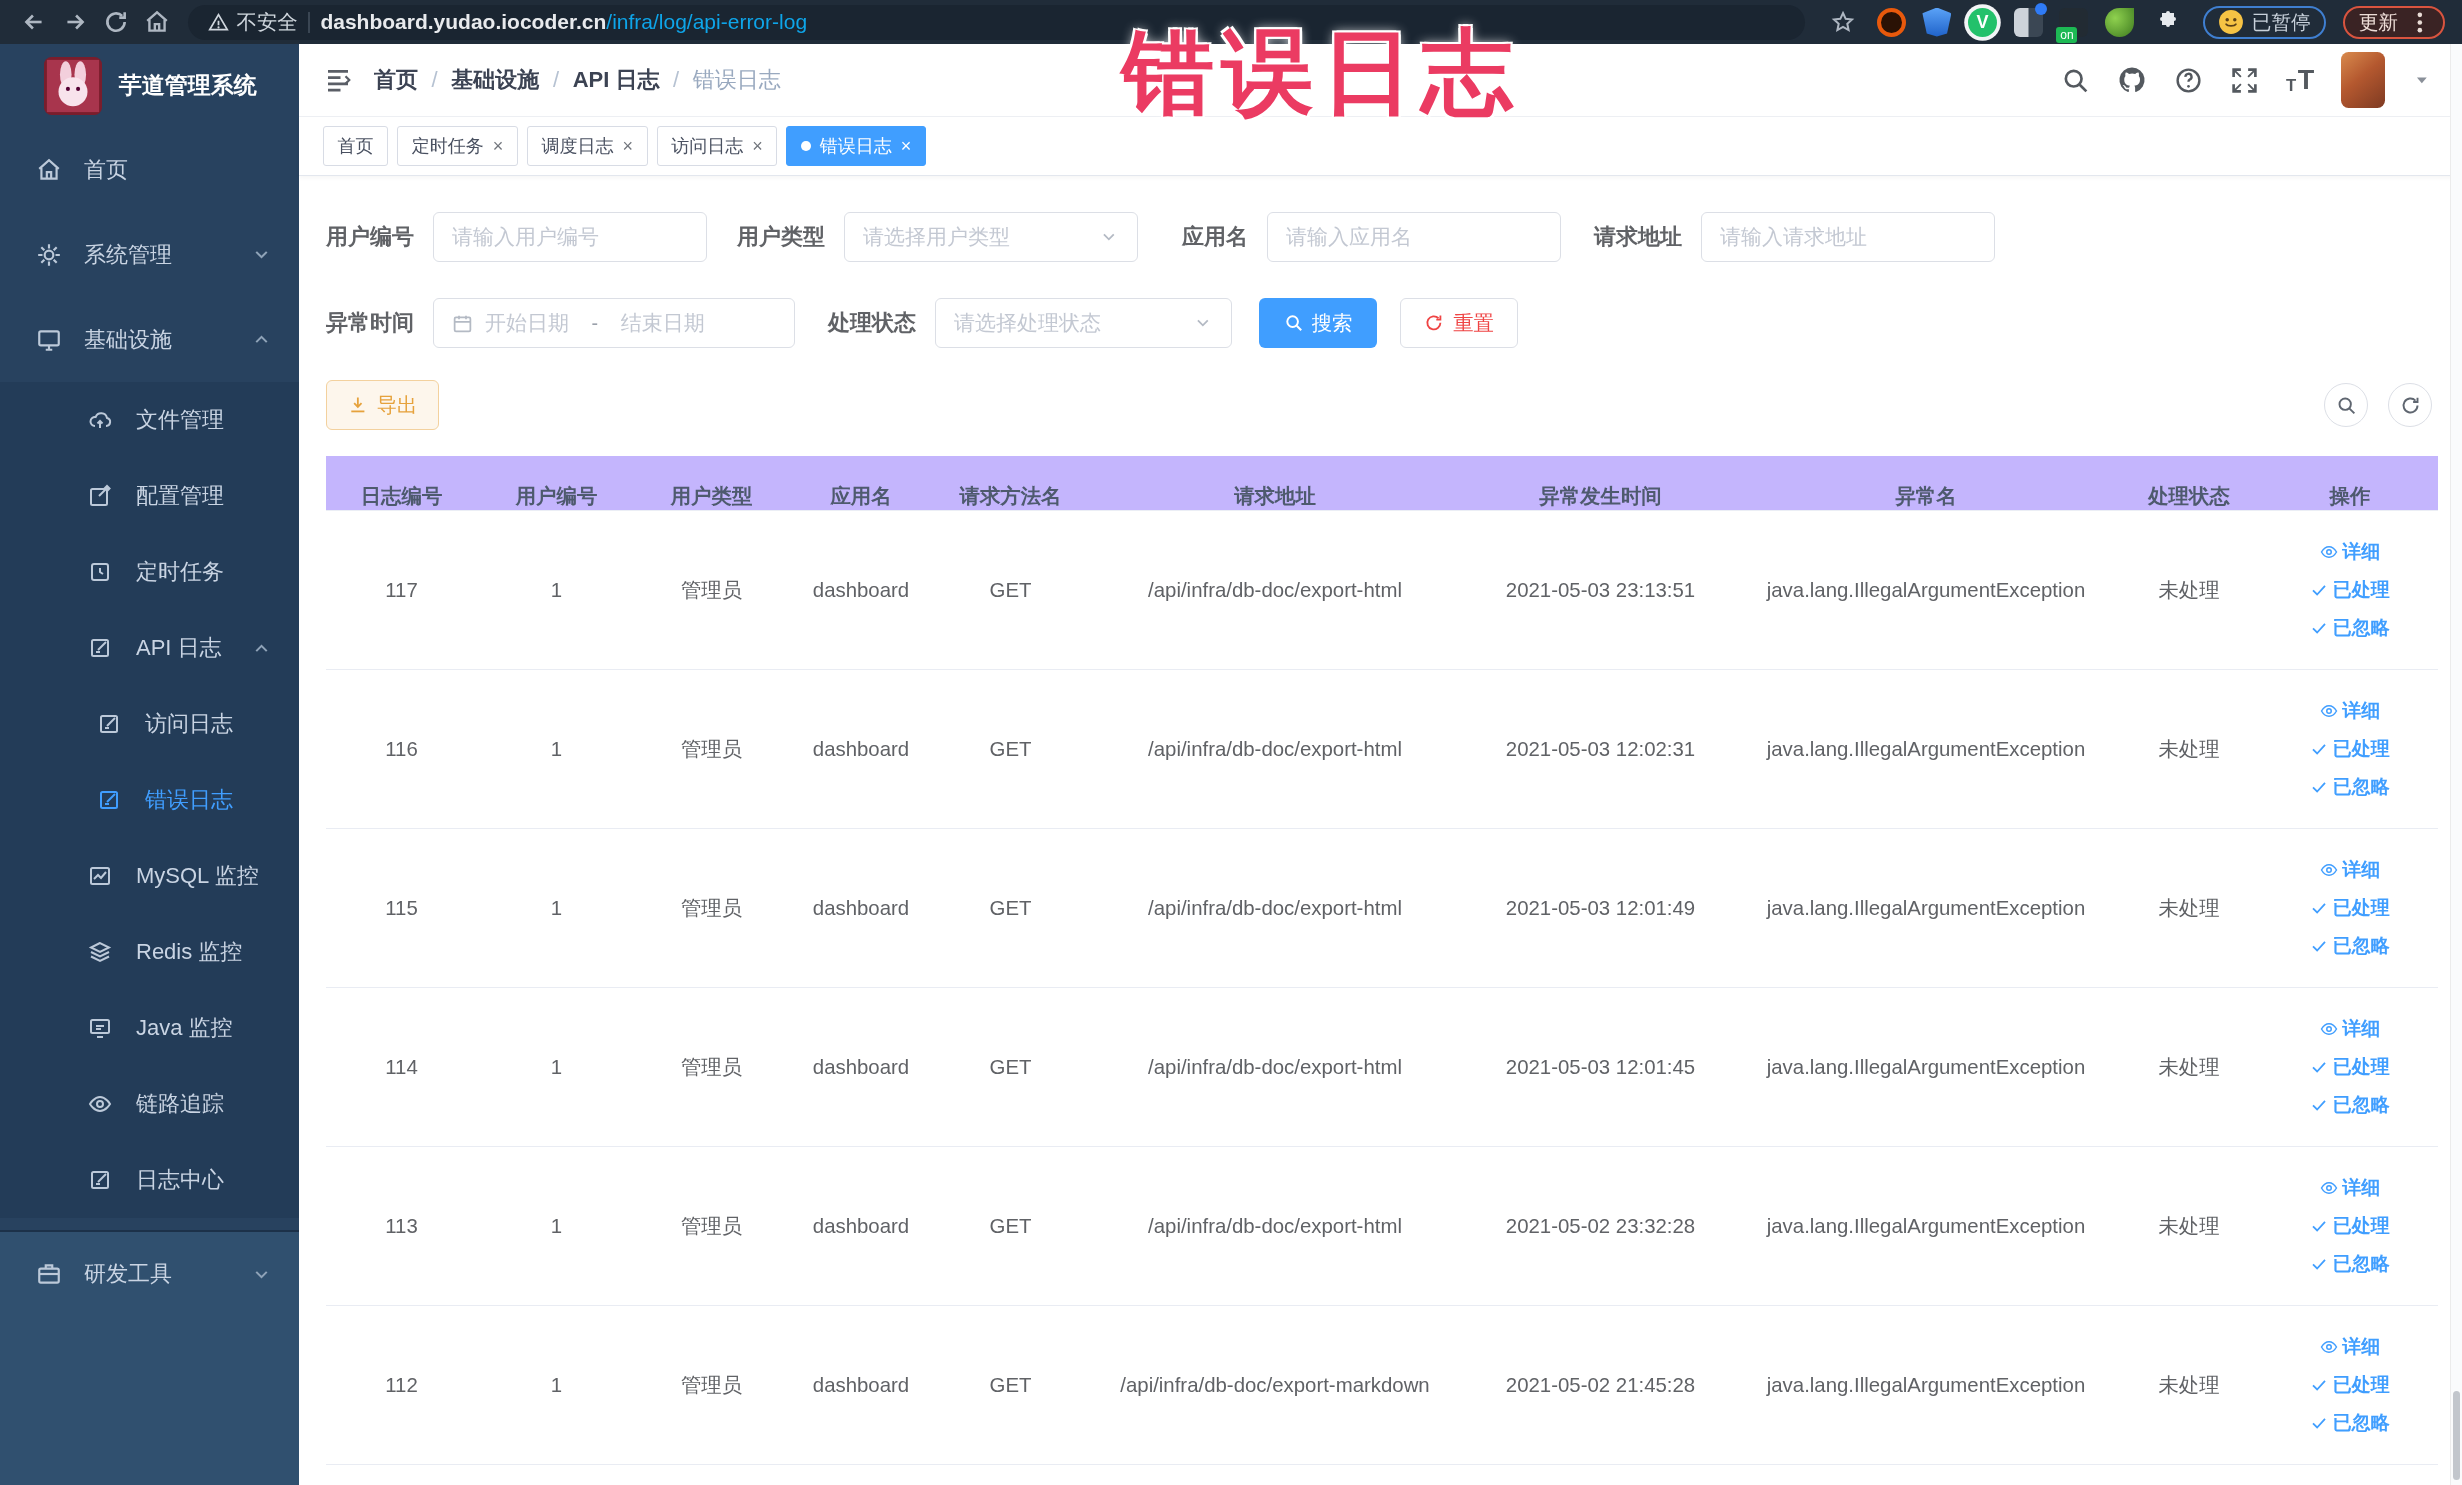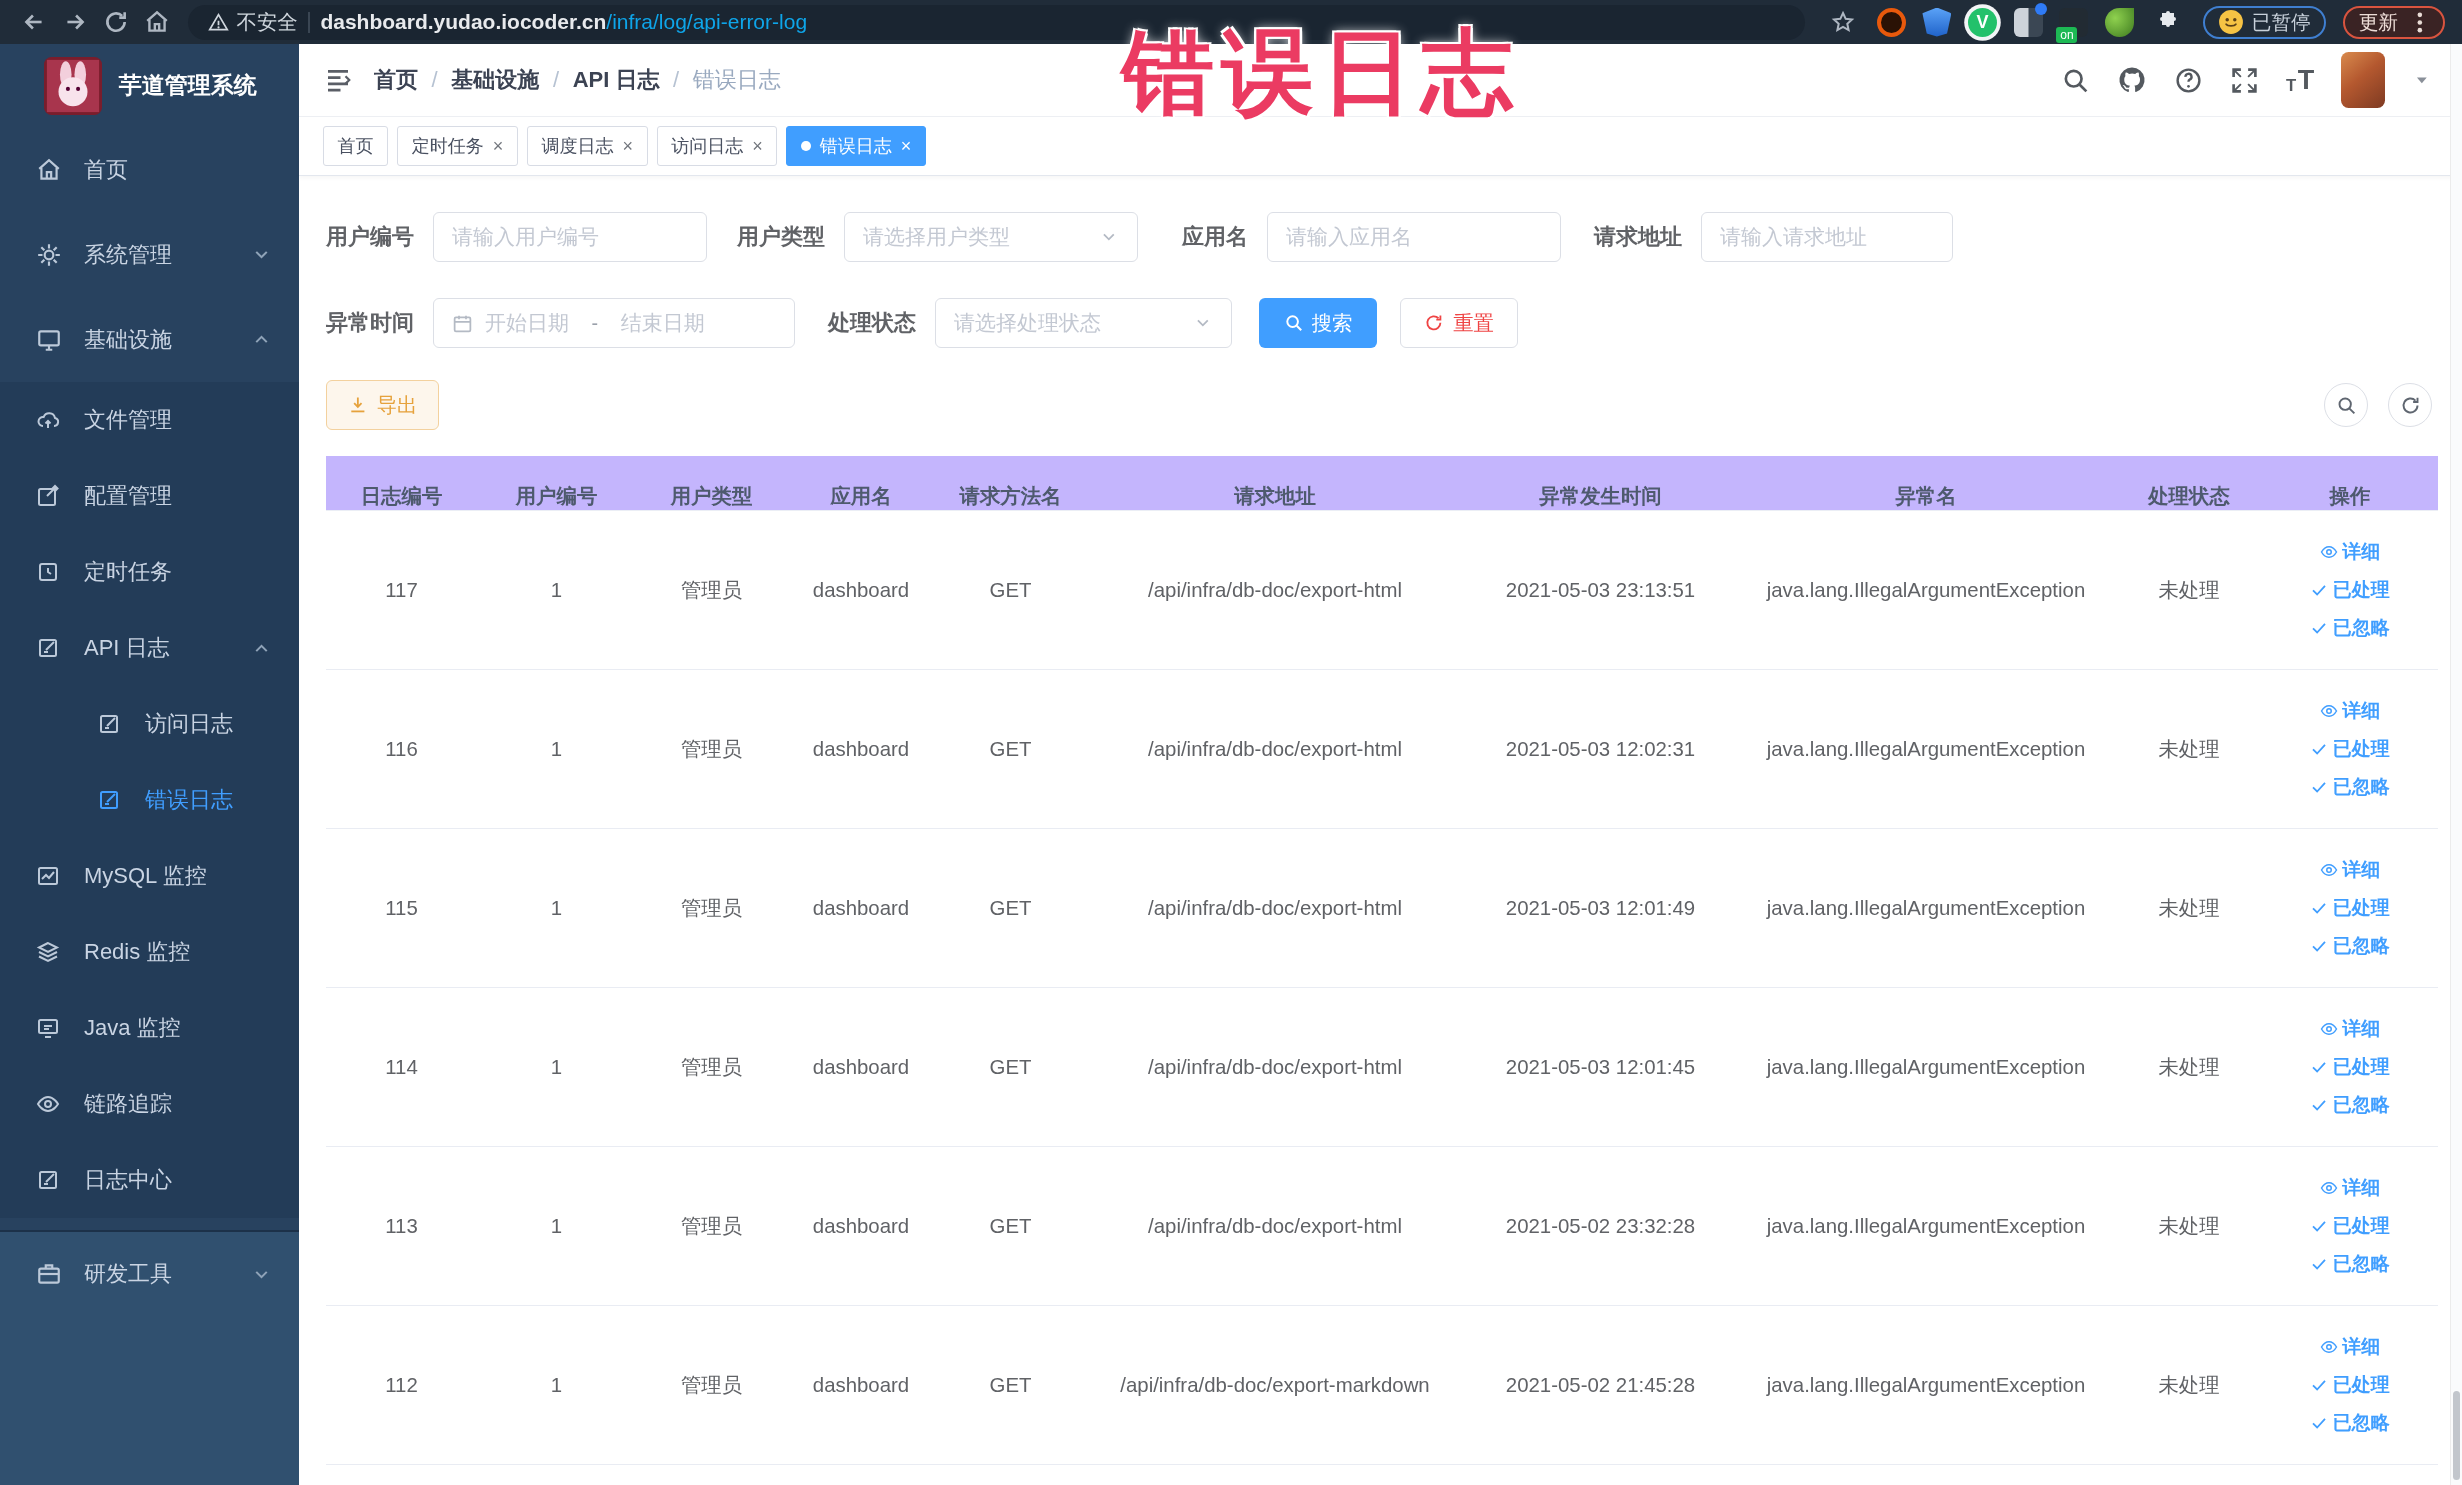--- a/index.html
+++ b/index.html
@@ -25,21 +25,21 @@
   
   .sidebar { position:absolute; left:0; top:44px; width:299px; height:1442px; background:#30506f; color:#c9d4e3; }
   .side-top { position:absolute; left:0; top:0; width:299px; height:1186px; background:#28425f; }
   .logo-row { height:83px; display:flex; align-items:center; padding-left:44px; gap:16.7px; }
   .logo-img { width:58px; height:58px; border-radius:7.6px; overflow:hidden; flex:0 0 auto; }
   .logo-title { color:#ffffff; font-size:23px; font-weight:bold; white-space:nowrap; }
   .menu-item { display:flex; align-items:center; height:85px; padding-left:36px; gap:21px; font-size:22px; cursor:pointer; }
   .menu-item .mi-icon { width:27px; color:#bcc9d9; flex:0 0 auto; }
   .menu-item .chev { margin-left:auto; margin-right:27px; color:#8fa3b8; }
   .submenu { background:#233c58; }
-  .sub-item { height:76px; padding-left:36px; }
+  .sub-item { height:76px; padding-left:88px; }
   .sub2-item { height:76px; padding-left:97px; }
   .active-item, .active-item .mi-icon { color:#409eff !important; }
   .side-divider { height:1.5px; background:#1c3149; }
   .devtool-row { height:85px; background:#30506f; }
 
   
   .main { position:absolute; left:299px; top:44px; width:2163px; height:1442px; background:#fff; }
   .topbar { height:73px; display:flex; align-items:center; padding:0 30px 0 24px; border-bottom:0.8px solid #eef0f4; }
   .hamburger { color:#5a5e66; margin-right:21px; }
   .crumb { display:flex; align-items:center; gap:13.6px; font-size:22px; }
@@ -466,21 +466,21 @@
             <svg width="19.7" height="19.7" viewBox="0 0 24 24" fill="none" stroke="currentColor" stroke-width="2.2">
               <path d="M6 9l6 6 6-6"></path>
             </svg>
           </span>
       </div>
       <span class="flabel" style="margin-left:44px;">应用名</span>
       <div class="finput" style="width:294px;">
         <input readonly="" placeholder="请输入应用名" style="">
       </div>
       <span class="flabel" style="margin-left:33px;">请求地址</span>
-      <div class="finput" style="width:252px;">
+      <div class="finput" style="width:294px;">
         <input readonly="" placeholder="请输入请求地址" style="">
       </div>
     </div>
 
     <div class="frow" style="margin-bottom:32px;">
       <span class="flabel">异常时间</span>
       <div class="finput frange" style="width:362px;">
         <span style="color:#b4bac4;">
             <svg width="21" height="21" viewBox="0 0 24 24" fill="none" stroke="currentColor" stroke-width="2">
               <rect x="3" y="5" width="18" height="16" rx="1.5"></rect>

